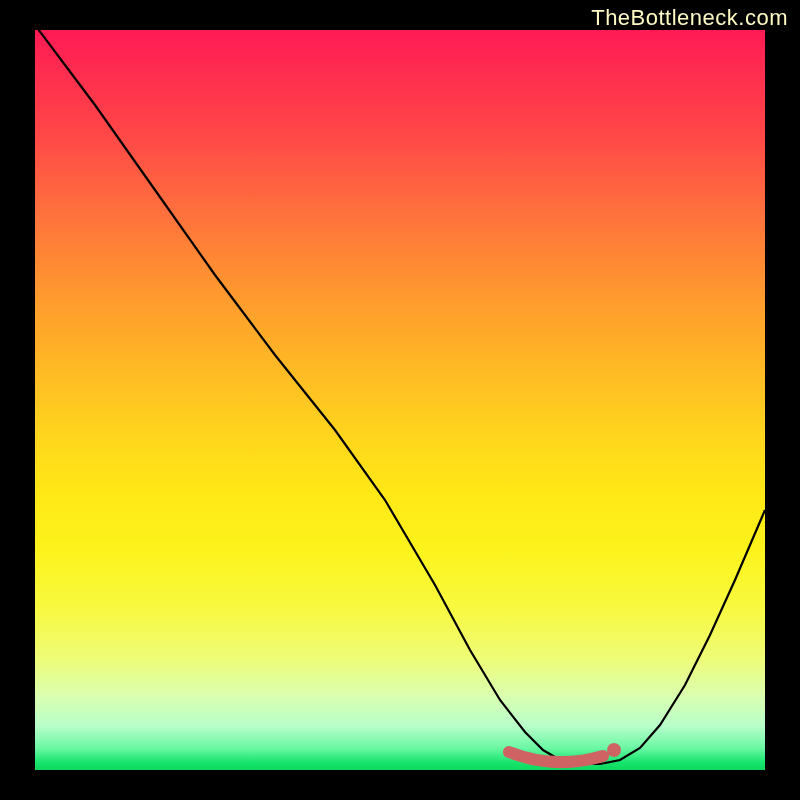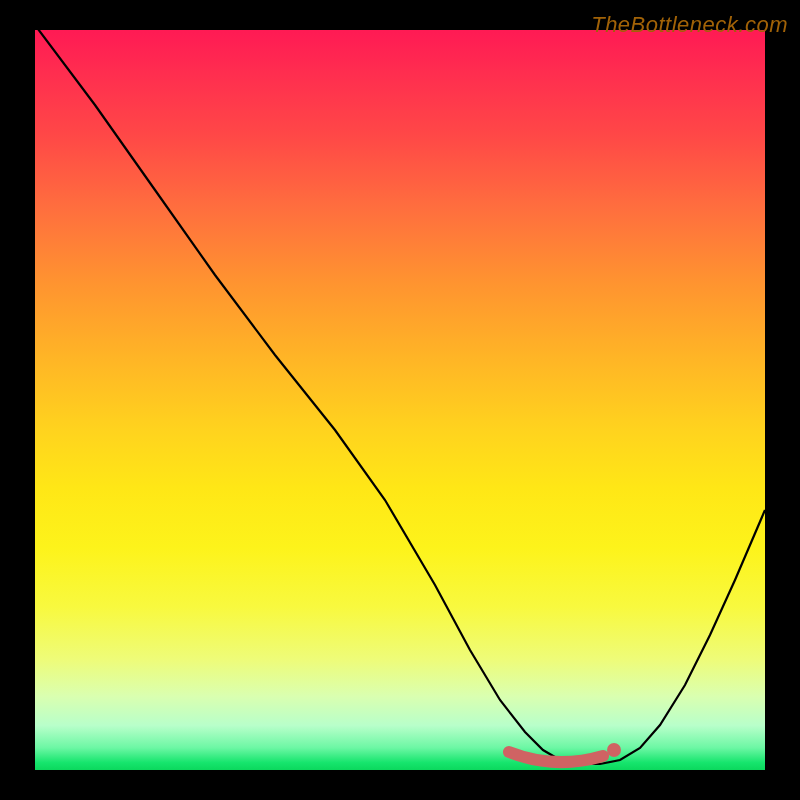--- a/index.html
+++ b/index.html
@@ -12,28 +12,27 @@
     font-family: Arial, Helvetica, sans-serif;
   }
   .frame {
     position: relative;
     width: 800px;
     height: 800px;
     background: #000;
   }
   .watermark {
     position: absolute;
-    top: 12px;
+    top: 5px;
     right: 12px;
-    color: #a16207;
+    color: #fef9c3;
     font-size: 22px;
     font-weight: 400;
     letter-spacing: 0.5px;
     z-index: 10;
-    font-style: italic;
   }
   .plot-area {
     position: absolute;
     left: 35px;
     top: 30px;
     width: 730px;
     height: 740px;
     overflow: hidden;
   }
   .gradient {

